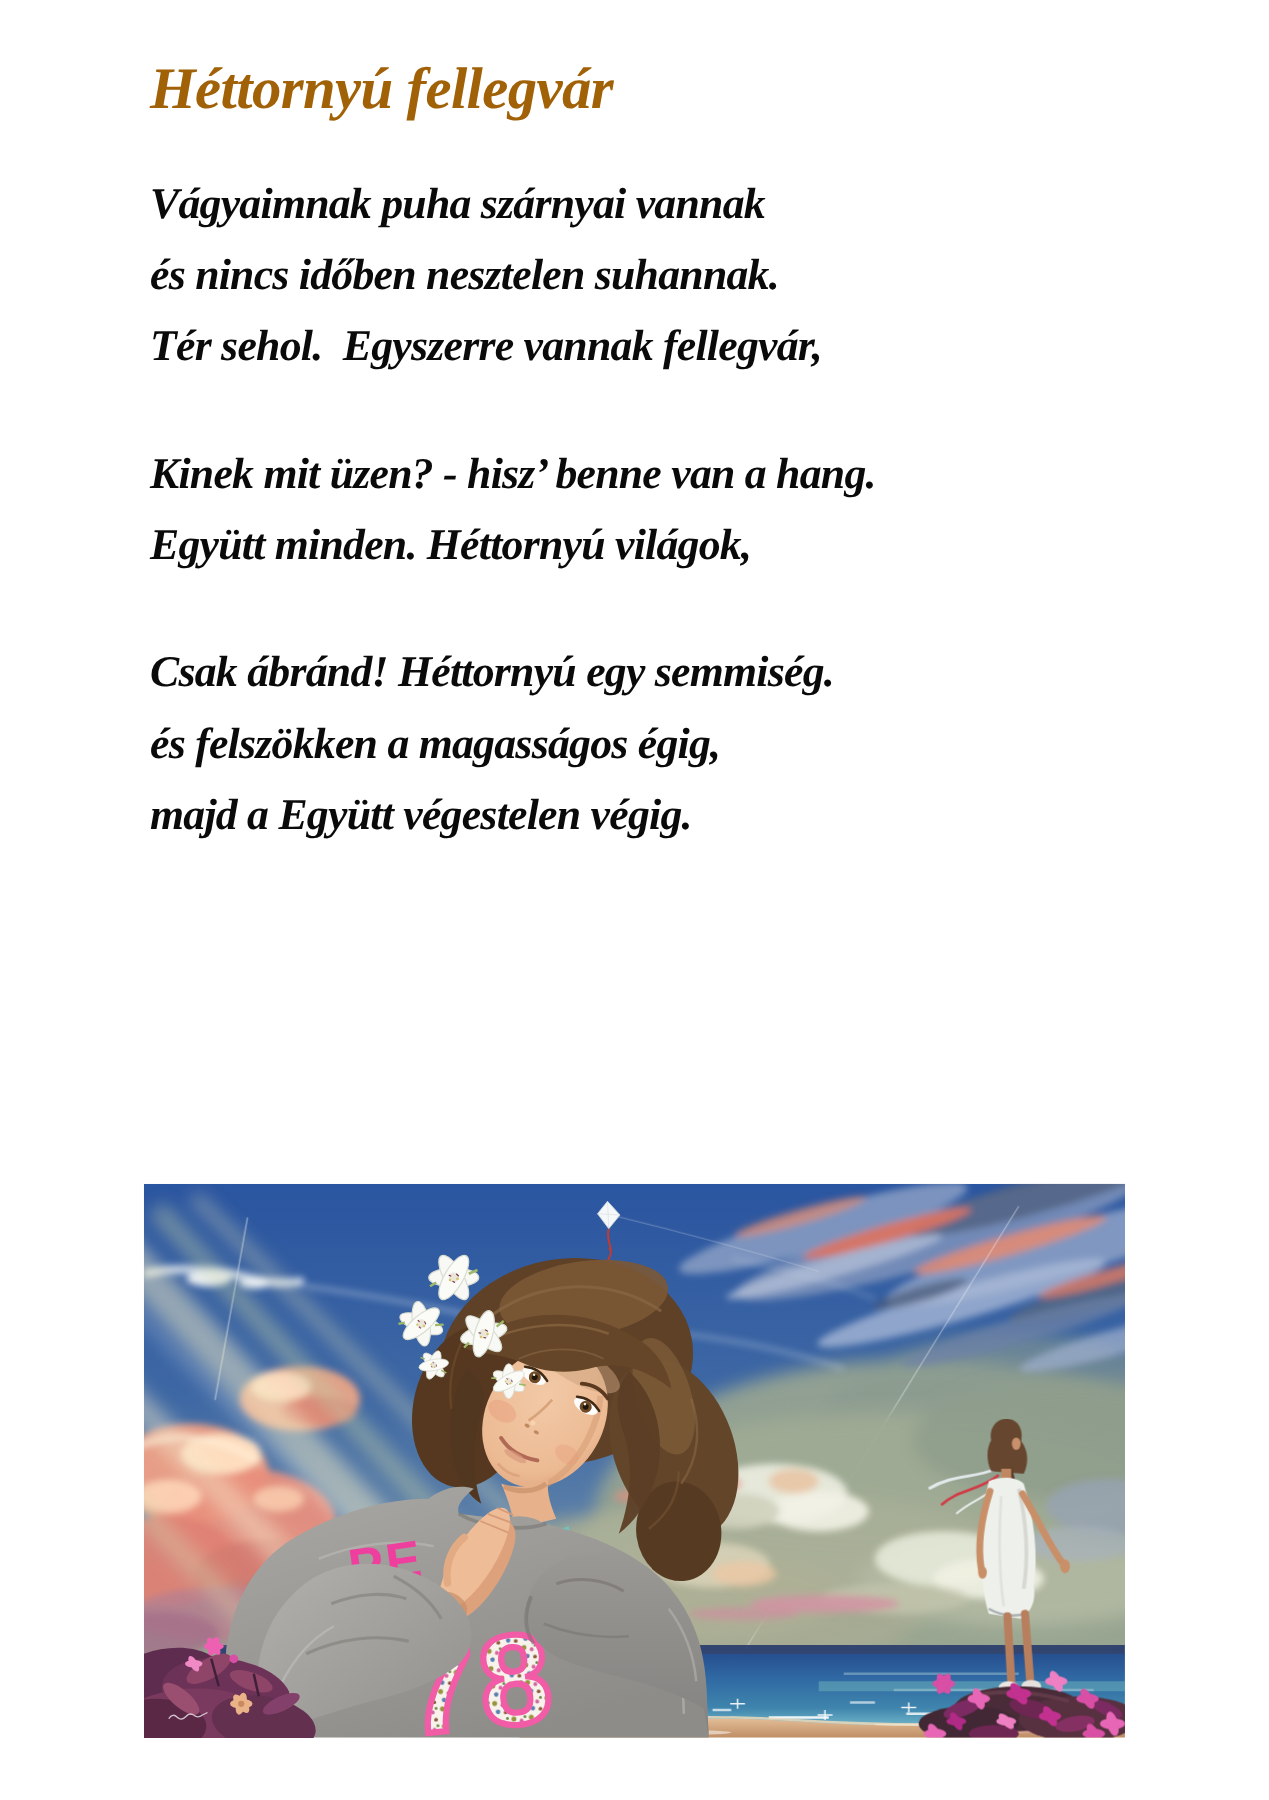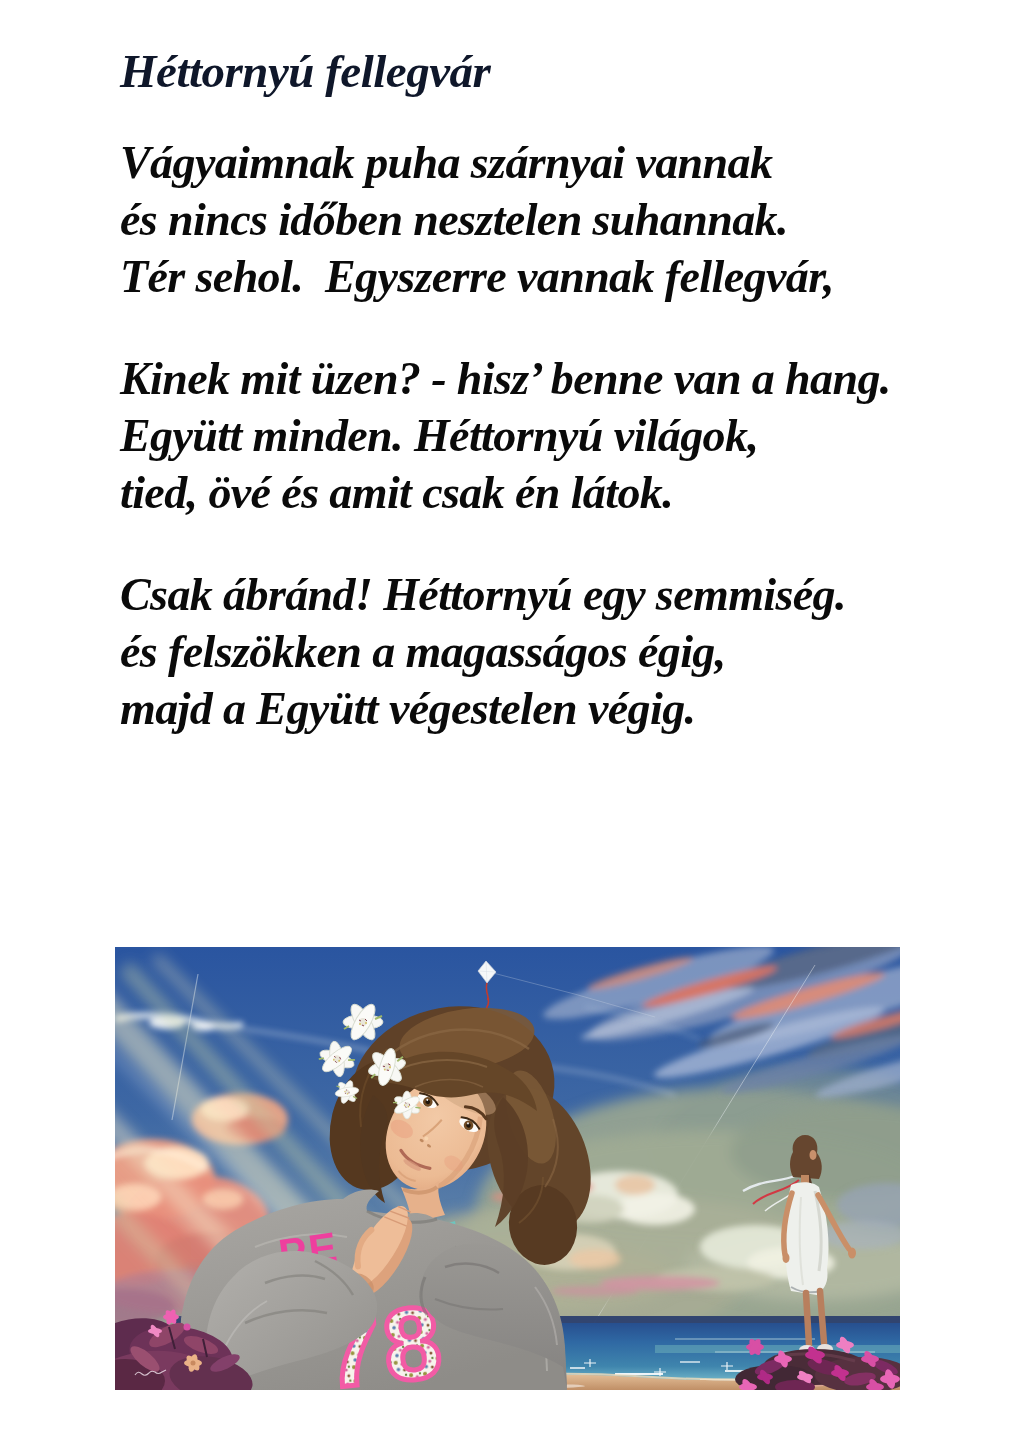--- a/index.html
+++ b/index.html
@@ -1,23 +1,23 @@
 <!DOCTYPE html>
 <html lang="hu"><head>
 <meta charset="utf-8">
 <style>
   html,body{margin:0;padding:0;background:#ffffff;}
   body{width:1015px;height:1440px;position:relative;overflow:hidden;
        font-family:"Liberation Serif",serif;color:#0a0a0a;}
   .page{position:absolute;inset:0;background:#ffffff;}
   .poem{position:absolute;left:120px;top:0;width:800px;}
   .poem h1{font-size:47px;font-style:italic;font-weight:700;margin:44px 0 36px 0;
-           letter-spacing:-0.5px;color:#0f172a;}
+           letter-spacing:-0.5px;color:#a16207;}
   .stanza{margin:0 0 45px 0;}
-  .line{font-size:46px;font-style:italic;font-weight:700;line-height:57px;
+  .line{font-size:35px;font-style:italic;font-weight:700;line-height:57px;
         white-space:pre-wrap;letter-spacing:-0.6px;color:#0a0a0a;}
   figure.illustration{position:absolute;left:115px;top:947px;width:785px;height:443px;
         margin:0;padding:0;overflow:hidden;}
   figure.illustration svg{display:block;}
 </style>
 </head>
 <body>
 
 <div class="page">
 
@@ -26,21 +26,20 @@
 
     <div class="stanza">
       <div class="line">Vágyaimnak puha szárnyai vannak</div>
       <div class="line">és nincs időben nesztelen suhannak.</div>
       <div class="line">Tér sehol.  Egyszerre vannak fellegvár,</div>
     </div>
 
     <div class="stanza">
       <div class="line">Kinek mit üzen? - hisz’ benne van a hang.</div>
       <div class="line">Együtt minden. Héttornyú világok,</div>
-      <div class="line">tied, övé és amit csak én látok.</div>
     </div>
 
     <div class="stanza">
       <div class="line">Csak ábránd! Héttornyú egy semmiség.</div>
       <div class="line">és felszökken a magasságos égig,</div>
       <div class="line">majd a Együtt végestelen végig.</div>
     </div>
   </div>
 
   <figure class="illustration">

